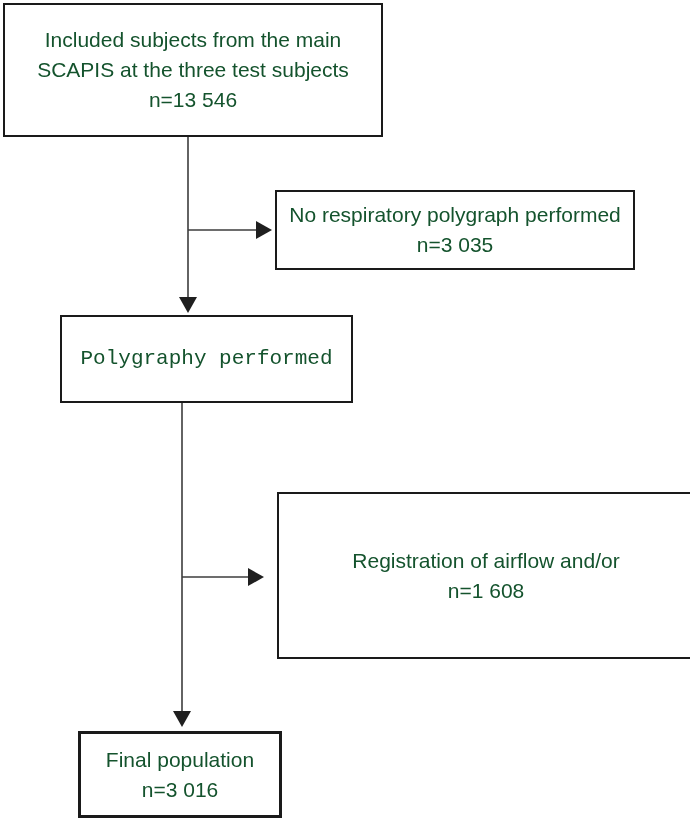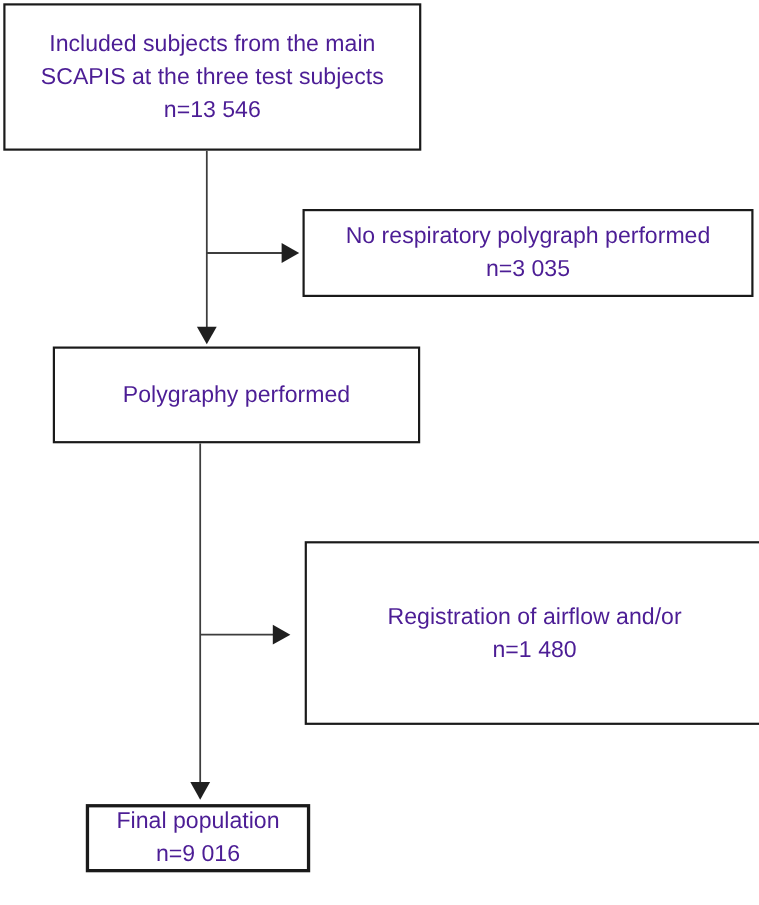--- a/index.html
+++ b/index.html
@@ -6,21 +6,21 @@
     margin: 0;
     padding: 0;
     background: #ffffff;
   }
   .canvas {
     position: relative;
     width: 690px;
     height: 823px;
     background: #ffffff;
     font-family: "Liberation Sans", sans-serif;
-    color: #4c1d95;
+    color: #14532d;
     overflow: hidden;
   }
   .connectors {
     position: absolute;
     left: 0;
     top: 0;
     width: 690px;
     height: 823px;
   }
   .node {
@@ -31,24 +31,24 @@
     display: flex;
     flex-direction: column;
     justify-content: center;
     align-items: center;
     text-align: center;
     font-size: 21px;
     line-height: 30px;
     white-space: nowrap;
   }
   #box-included      { left: 3px;   top: 3px;   width: 380px; height: 134px; }
-  #box-no-polygraph  { left: 275px; top: 190px; width: 410px; height: 80px;  }
-  #box-polygraphy    { left: 48px;  top: 315px; width: 334px; height: 88px;  }
+  #box-no-polygraph  { left: 275px; top: 190px; width: 360px; height: 80px;  }
+  #box-polygraphy    { left: 60px;  top: 315px; width: 293px; height: 88px; font-family: Liberation Mono, monospace;  }
   #box-registration  { left: 277px; top: 492px; width: 418px; height: 167px; }
-  #box-final         { left: 78px;  top: 731px; width: 204px; height: 62px; border-width: 3px; }
+  #box-final         { left: 78px;  top: 731px; width: 204px; height: 87px; border-width: 3px; }
 </style>
 </head>
 <body>
 
 <div class="canvas">
 
   <svg class="connectors" viewBox="0 0 690 823" xmlns="http://www.w3.org/2000/svg">
 
     <g>
       <line x1="188" y1="137" x2="188" y2="299" stroke="#3d3d3d" stroke-width="1.6"></line>
@@ -81,21 +81,21 @@
     <div>No respiratory polygraph performed</div>
     <div>n=3 035</div>
   </div>
 
   <div class="node" id="box-polygraphy">
     <div>Polygraphy performed</div>
   </div>
 
   <div class="node" id="box-registration">
     <div>Registration of airflow and/or</div>
-    <div>n=1 480</div>
+    <div>n=1 608</div>
   </div>
 
   <div class="node" id="box-final">
     <div>Final population</div>
-    <div>n=9 016</div>
+    <div>n=3 016</div>
   </div>
 
 </div>
 
 </body></html>

